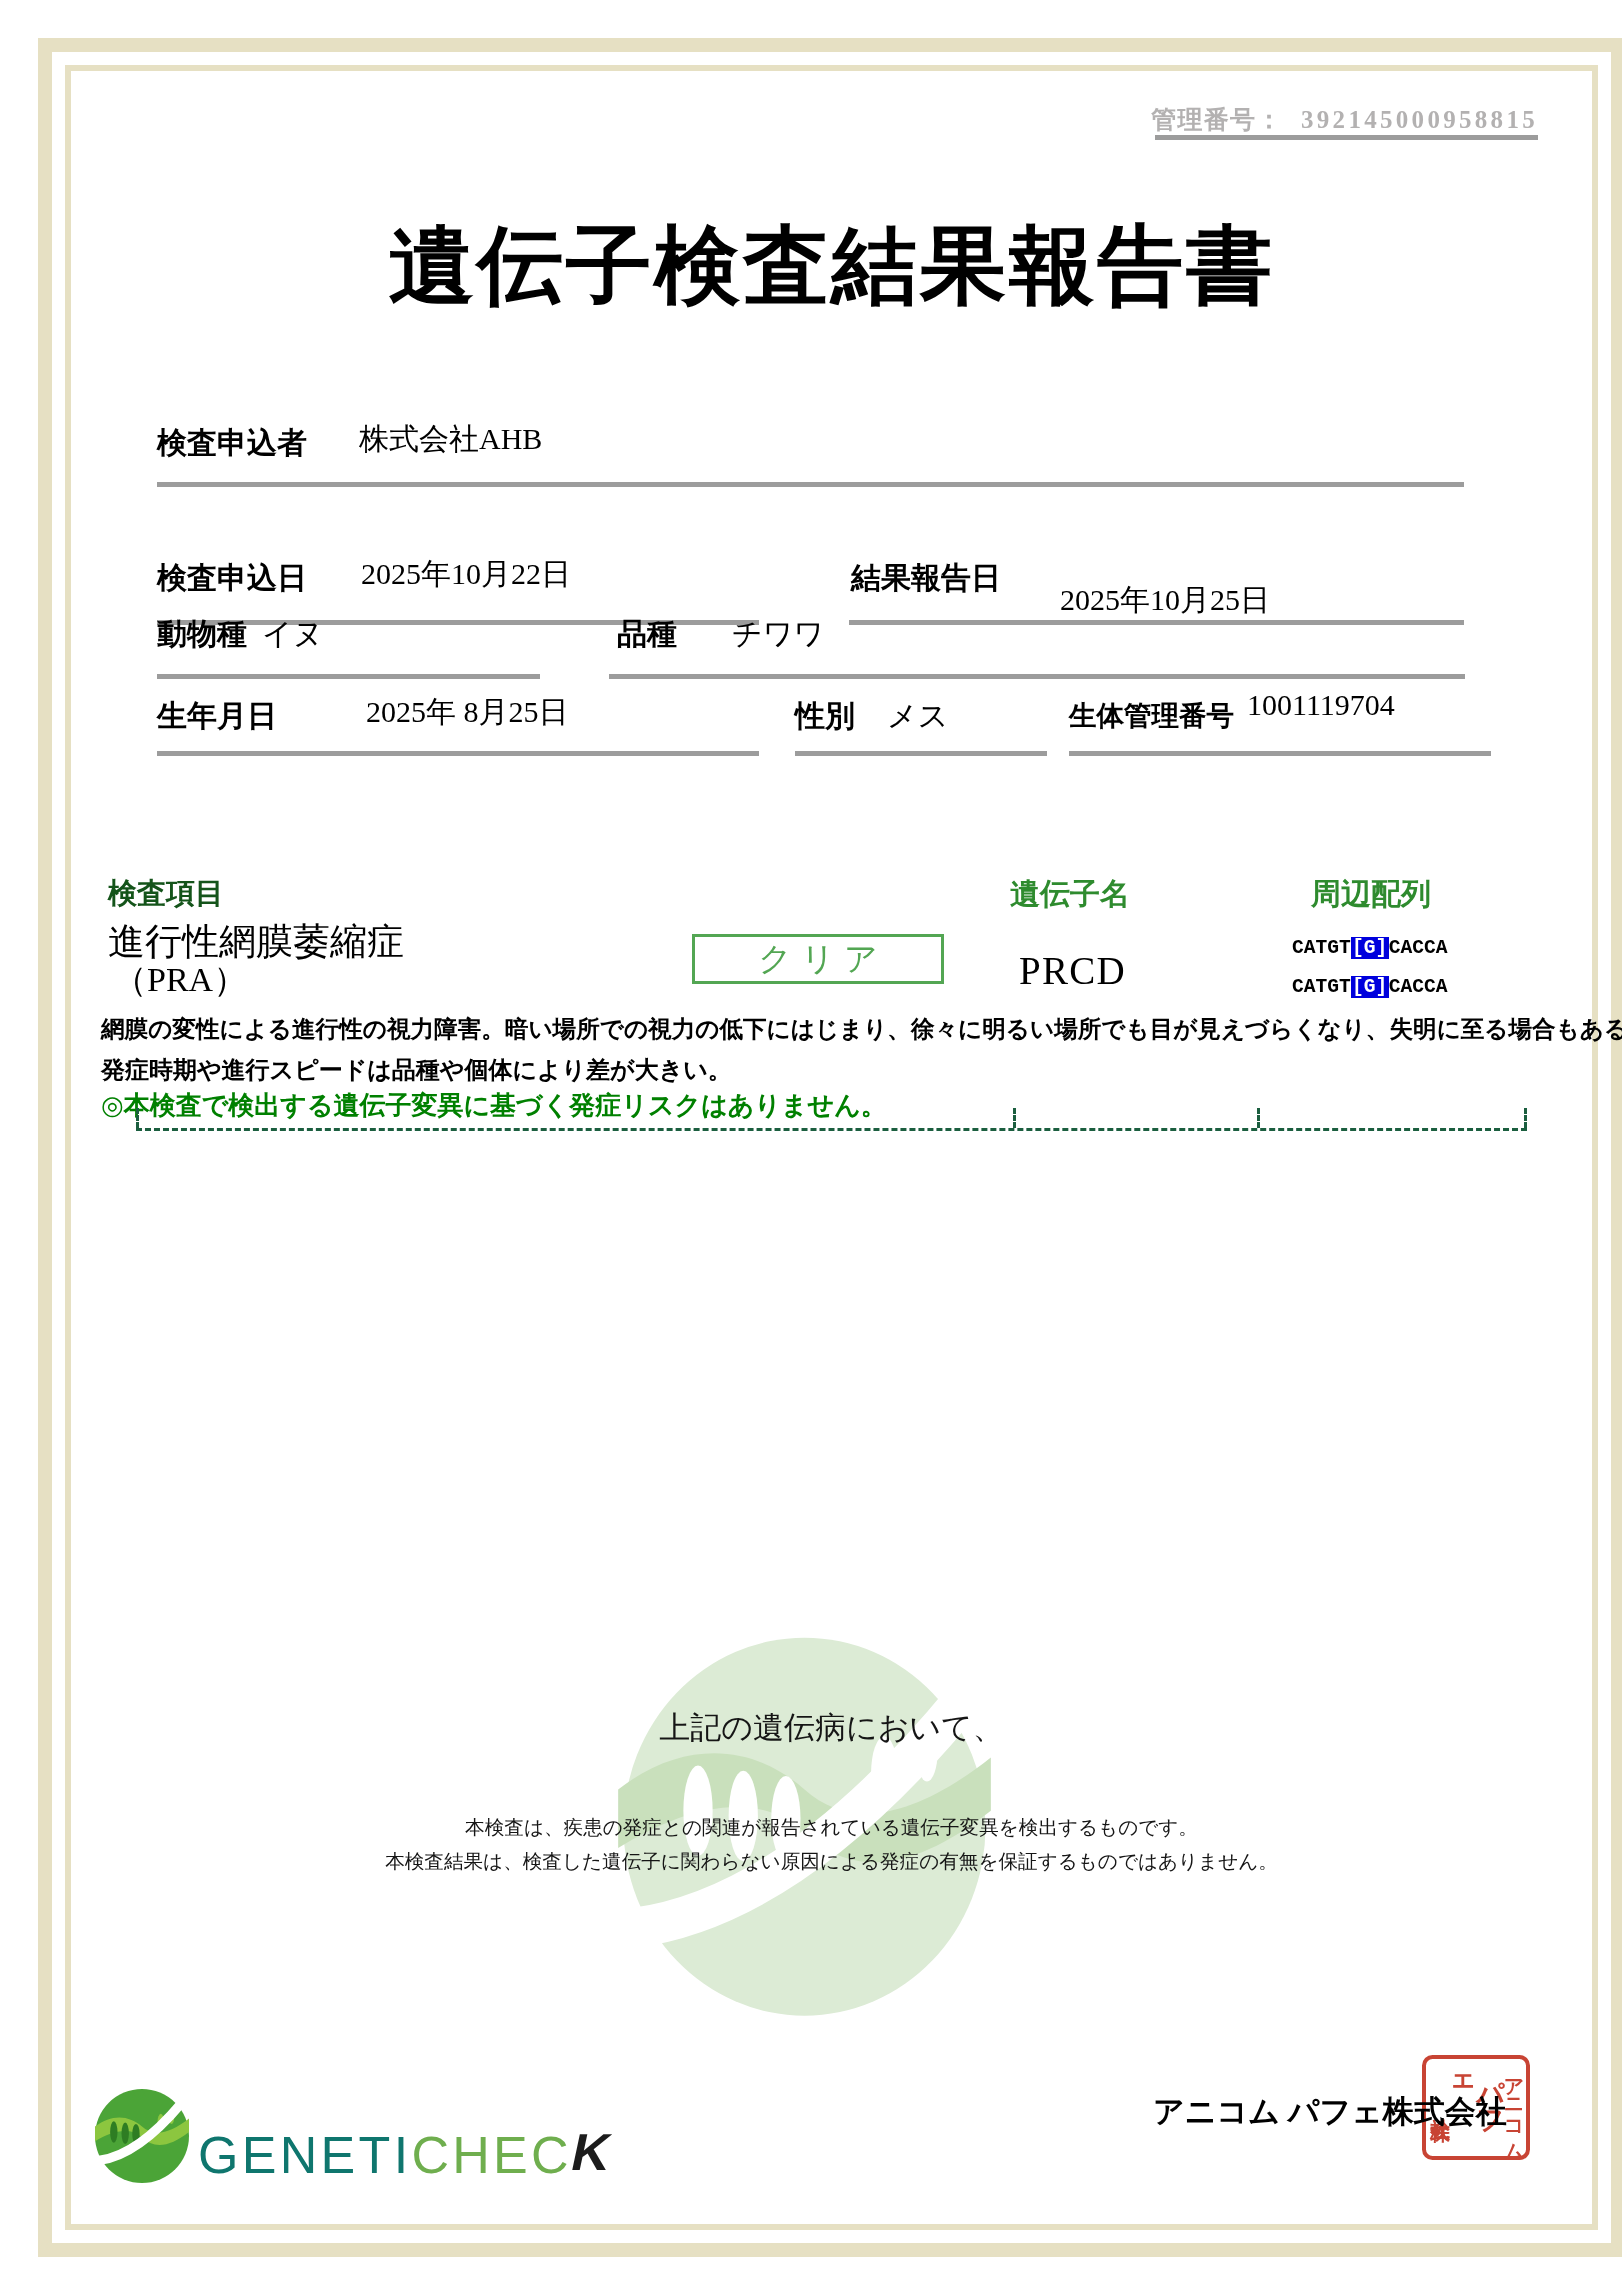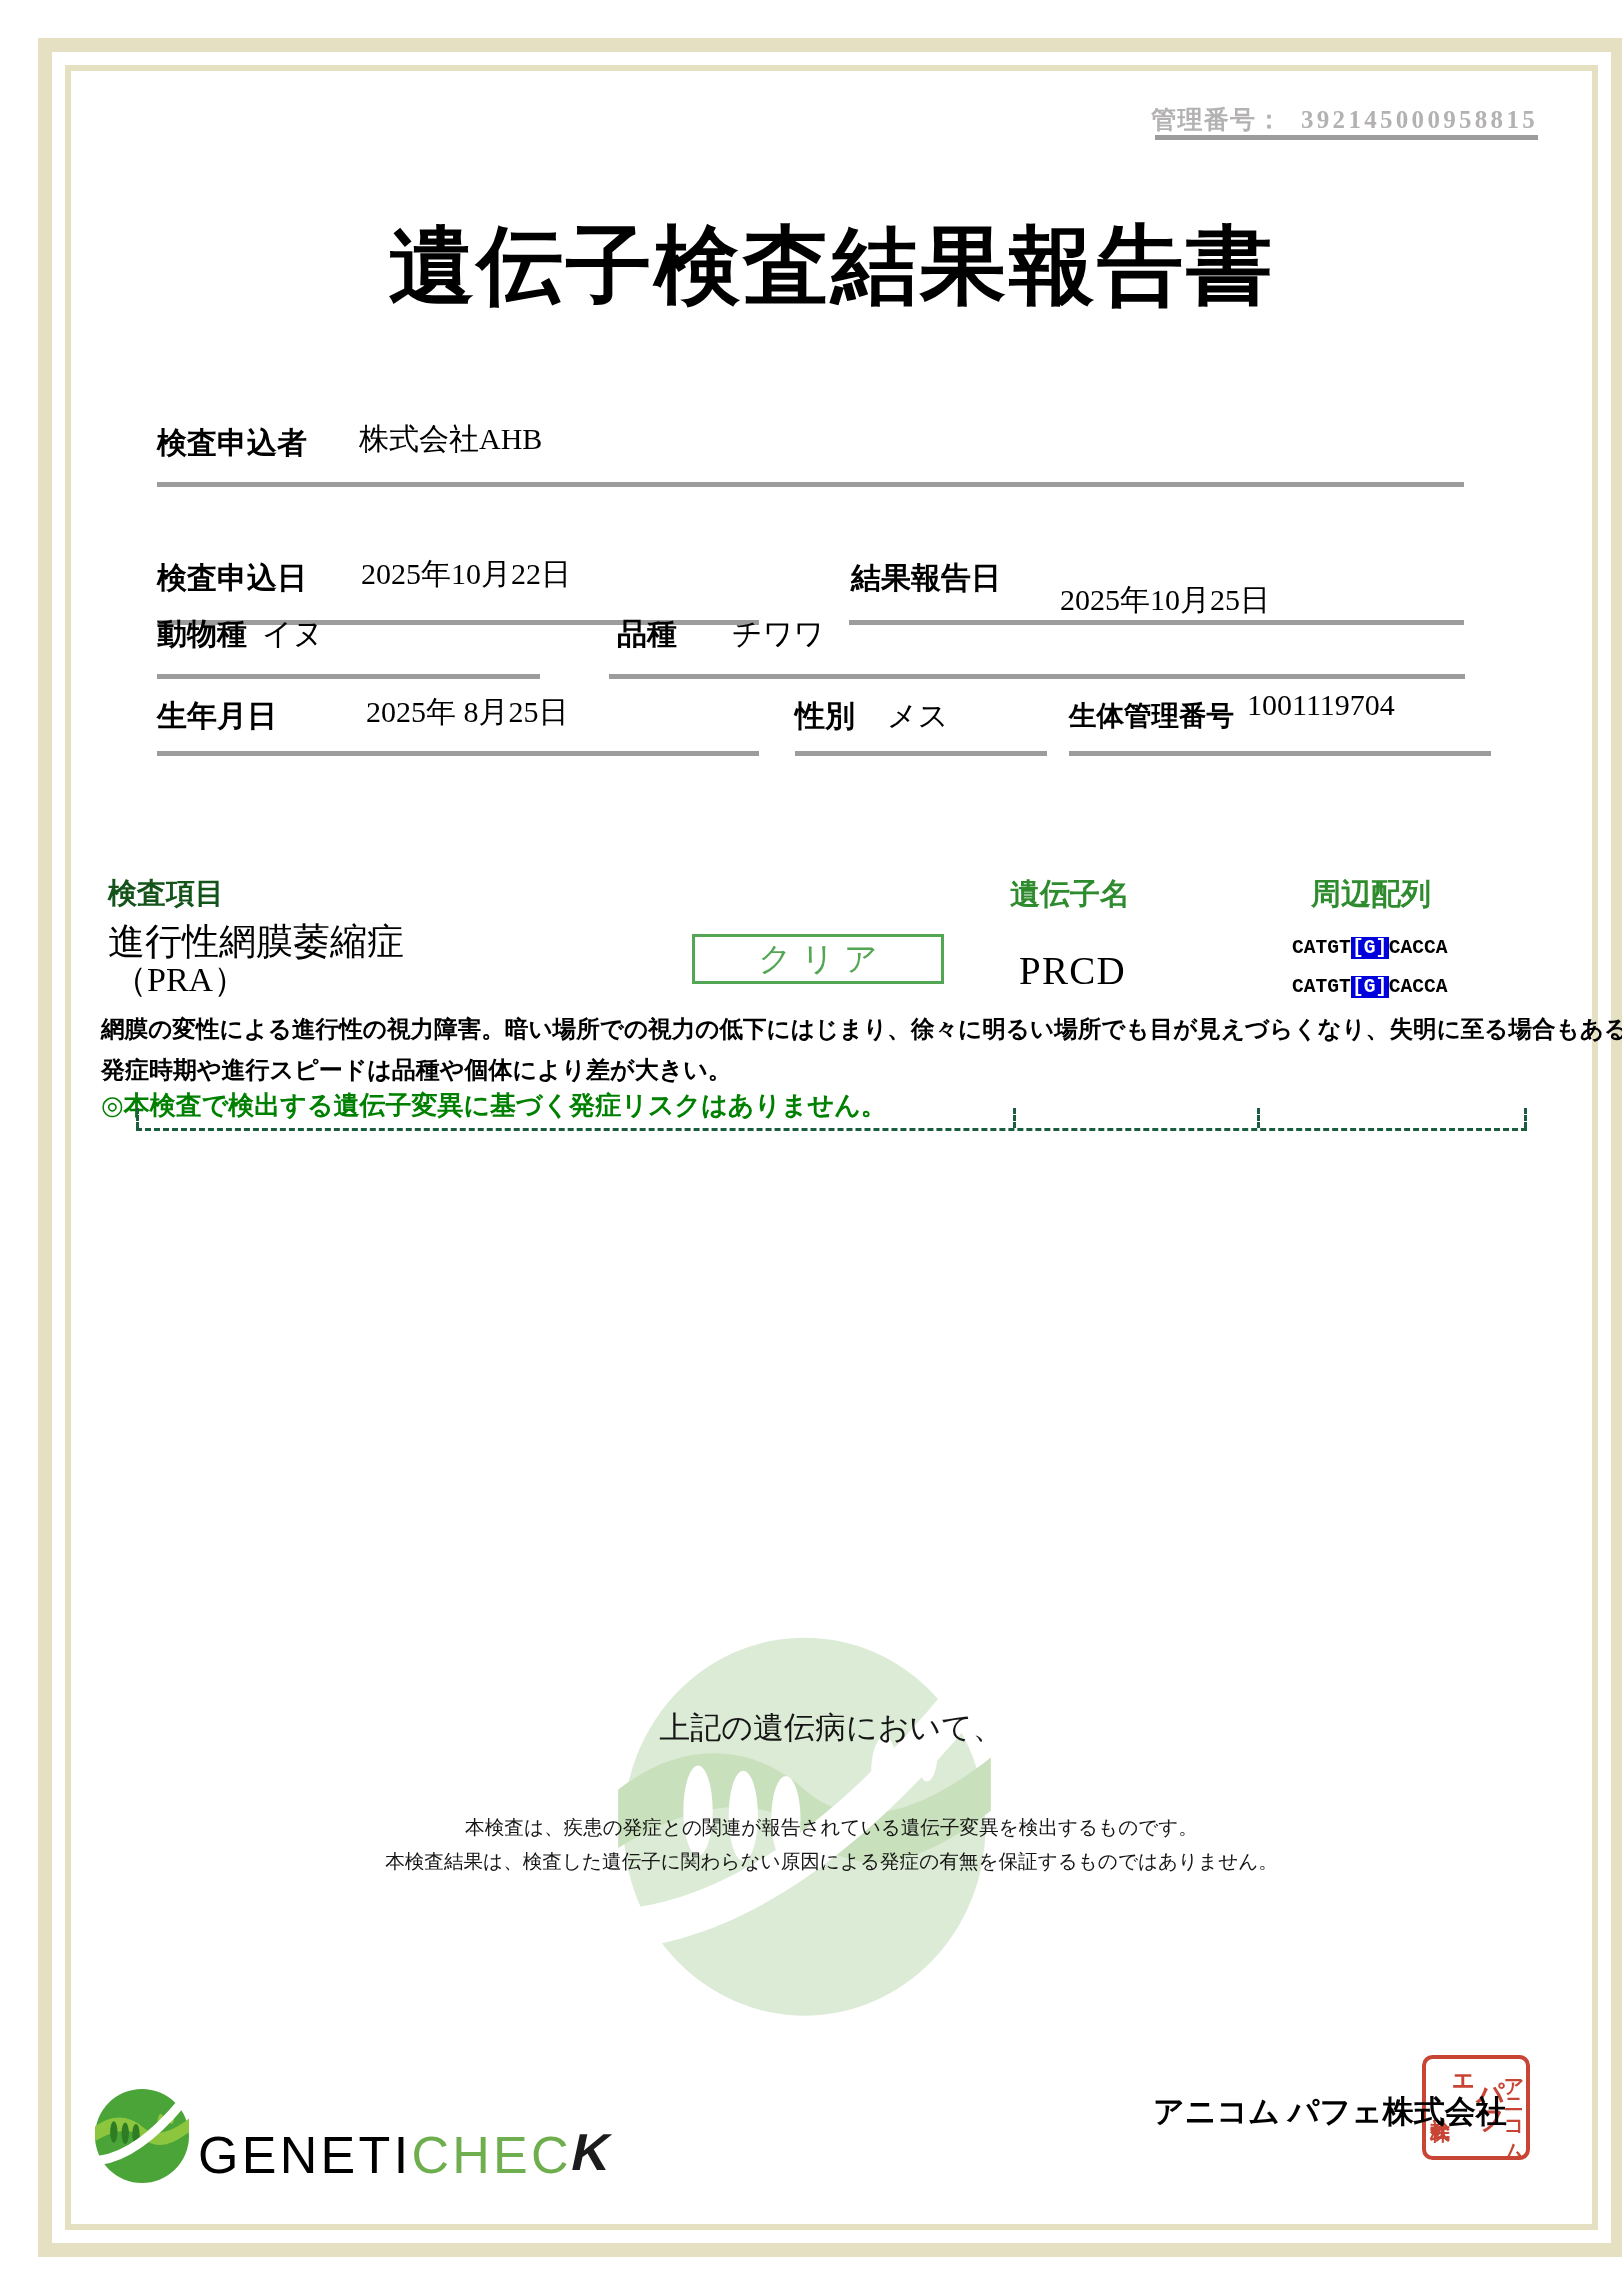--- a/index.html
+++ b/index.html
@@ -81,21 +81,21 @@
   .sum{left:0;right:0;text-align:center;color:#151515;z-index:2;}
   .sum1{top:1707px;font-size:31px;}
   .sum2{top:1759px;font-size:31px;}
   .note1{top:1814px;font-size:19.6px;}
   .note2{top:1848px;font-size:19.6px;}
 
   
   .ball{top:2089px;left:95px;width:94px;height:94px;}
   .logo-text{top:2125px;left:198px;font-size:52px;letter-spacing:3.3px;white-space:nowrap;
              font-family:"Liberation Sans","DejaVu Sans",sans-serif;z-index:2;}
-  .logo-text .p1{color:#000000;}
+  .logo-text .p1{color:#0f766e;}
   .logo-text .p2{color:var(--logo-text-green);}
   .logo-text .p3{color:#1c1c1c;display:inline-block;transform:skewX(-12deg) translateY(-2.6px);
                  font-weight:bold;}
   .company{top:2091px;left:1153px;font-size:31px;font-weight:bold;color:#000;white-space:nowrap;z-index:2;}
   .seal{top:2055px;left:1422px;width:92px;height:90px;border:4.6px solid var(--seal-red);
         border-radius:10.5px;display:flex;justify-content:space-between;align-items:center;
         padding:3.3px 3.9px;z-index:1;background:transparent;}
   .seal div{writing-mode:vertical-rl;text-orientation:upright;color:var(--seal-red);
             font-weight:bold;line-height:1;letter-spacing:-1.3px;}
   .seal .c-left{font-size:19.6px;}

